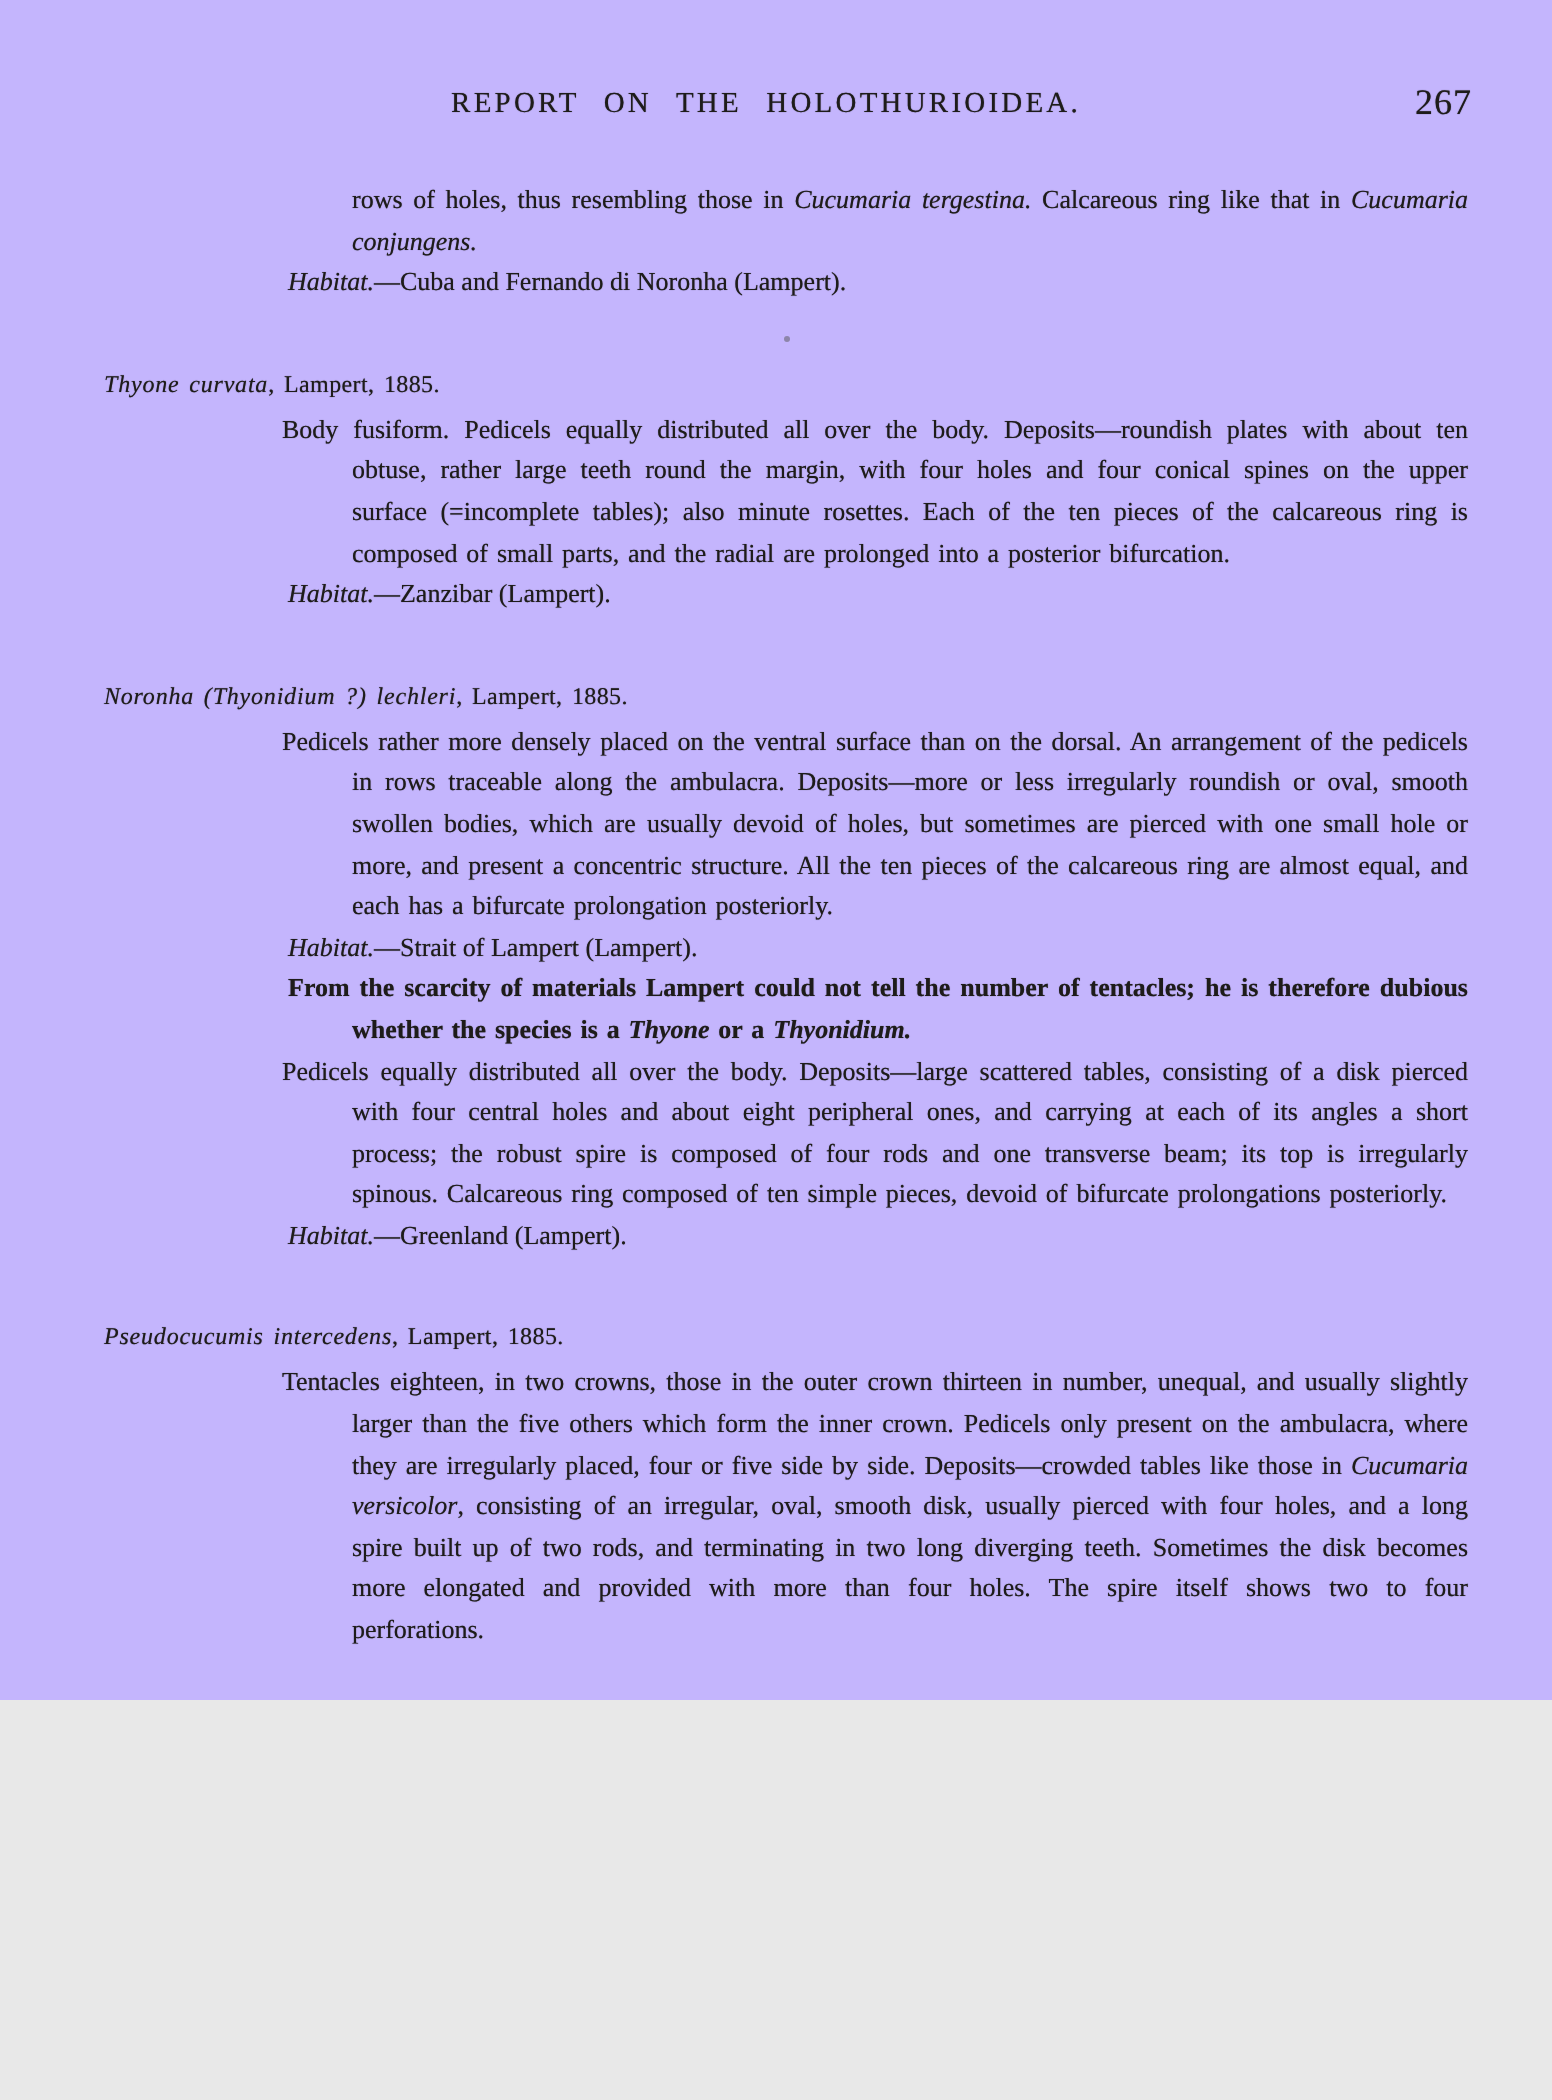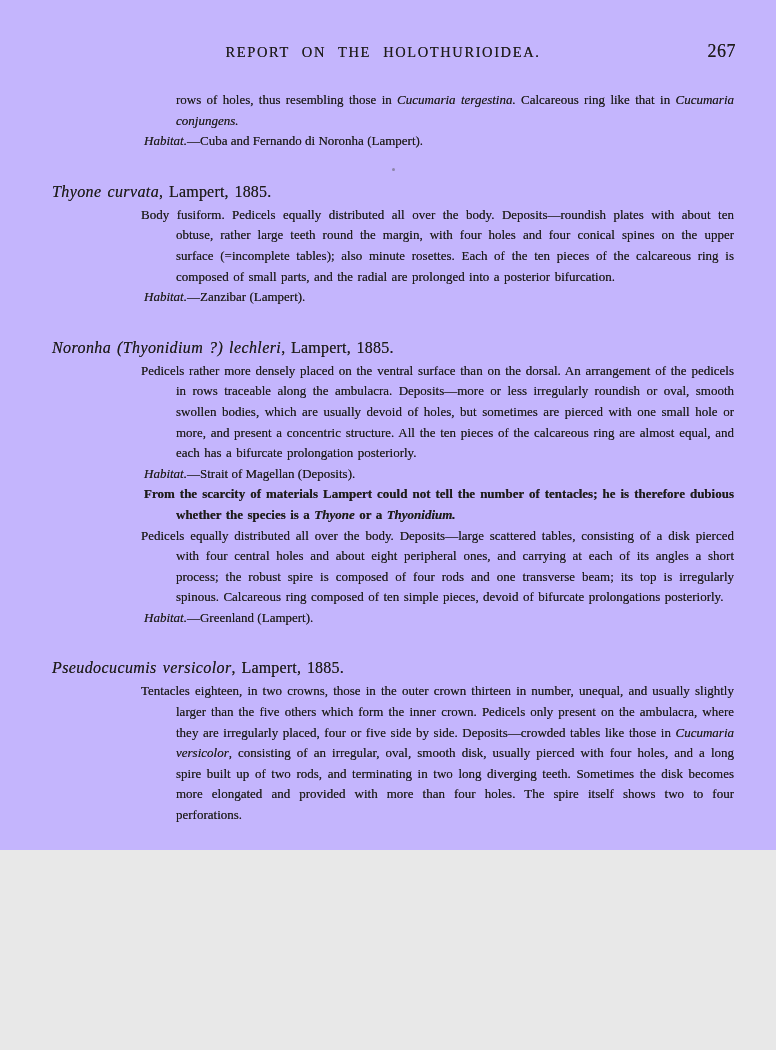--- a/index.html
+++ b/index.html
@@ -22,21 +22,21 @@
     text-shadow:0 0 .5px rgba(30,28,26,.75);
   }
   .page-num {
     position:absolute; right:-2px; top:-3px;
     font-size:18px; letter-spacing:.5px;
     text-shadow:0 0 .5px rgba(30,28,26,.75);
   }
 
   .heading {
     margin:29px 0 2px 0;
-    font-size:16px; line-height:22px;
+    font-size:12px; line-height:22px;
     letter-spacing:.2px; word-spacing:1.5px;
     text-shadow:0 0 .5px rgba(30,28,26,.7);
   }
   .heading i { letter-spacing:.4px; }
 
   .para, .hab, .note, .para-cont {
     margin:0;
     font-size:13px; line-height:20.6px;
     text-shadow:0 0 .45px rgba(30,28,26,.7);
   }
@@ -73,27 +73,27 @@
 
     <p class="para para-cont"><span>rows of holes, thus resembling those in </span><i>Cucumaria tergestina.</i><span> Calcareous ring like that in </span><i>Cucumaria conjungens.</i></p>
     <p class="hab"><i>Habitat.</i><span>—Cuba and Fernando di Noronha (Lampert).</span></p>
 
     <p class="heading"><i>Thyone curvata</i><span>, Lampert, 1885.</span></p>
     <p class="para"><span>Body fusiform. Pedicels equally distributed all over the body. Deposits—roundish plates with about ten obtuse, rather large teeth round the margin, with four holes and four conical spines on the upper surface (=incomplete tables); also minute rosettes. Each of the ten pieces of the calcareous ring is composed of small parts, and the radial are prolonged into a posterior bifurcation.</span></p>
     <p class="hab"><i>Habitat.</i><span>—Zanzibar (Lampert).</span></p>
 
     <p class="heading"><i>Noronha (Thyonidium ?) lechleri</i><span>, Lampert, 1885.</span></p>
     <p class="para"><span>Pedicels rather more densely placed on the ventral surface than on the dorsal. An arrangement of the pedicels in rows traceable along the ambulacra. Deposits—more or less irregularly roundish or oval, smooth swollen bodies, which are usually devoid of holes, but sometimes are pierced with one small hole or more, and present a concentric structure. All the ten pieces of the calcareous ring are almost equal, and each has a bifurcate prolongation posteriorly.</span></p>
-    <p class="hab"><i>Habitat.</i><span>—Strait of Magellan (Deposits).</span></p>
+    <p class="hab"><i>Habitat.</i><span>—Strait of Lampert (Lampert).</span></p>
     <p class="note"><span>From the scarcity of materials Lampert could not tell the number of tentacles; he is therefore dubious whether the species is a </span><i>Thyone</i><span> or a </span><i>Thyonidium.</i></p>
 
     <p class="para"><span>Pedicels equally distributed all over the body. Deposits—large scattered tables, consisting of a disk pierced with four central holes and about eight peripheral ones, and carrying at each of its angles a short process; the robust spire is composed of four rods and one transverse beam; its top is irregularly spinous. Calcareous ring composed of ten simple pieces, devoid of bifurcate prolongations posteriorly.</span></p>
     <p class="hab"><i>Habitat.</i><span>—Greenland (Lampert).</span></p>
 
-    <p class="heading"><i>Pseudocucumis versicolor</i><span>, Lampert, 1885.</span></p>
+    <p class="heading"><i>Pseudocucumis intercedens</i><span>, Lampert, 1885.</span></p>
     <p class="para"><span>Tentacles eighteen, in two crowns, those in the outer crown thirteen in number, unequal, and usually slightly larger than the five others which form the inner crown. Pedicels only present on the ambulacra, where they are irregularly placed, four or five side by side. Deposits—crowded tables like those in </span><i>Cucumaria versicolor</i><span>, consisting of an irregular, oval, smooth disk, usually pierced with four holes, and a long spire built up of two rods, and terminating in two long diverging teeth. Sometimes the disk becomes more elongated and provided with more than four holes. The spire itself shows two to four perforations.</span></p>
 
   </div>
 
   <div class="smudge"></div>
   <div class="ink-blot"></div>
   <div class="speck" style="left:392px; top:168px; width:3px; height:3px;"></div>
 </div>
 
 </body></html>

